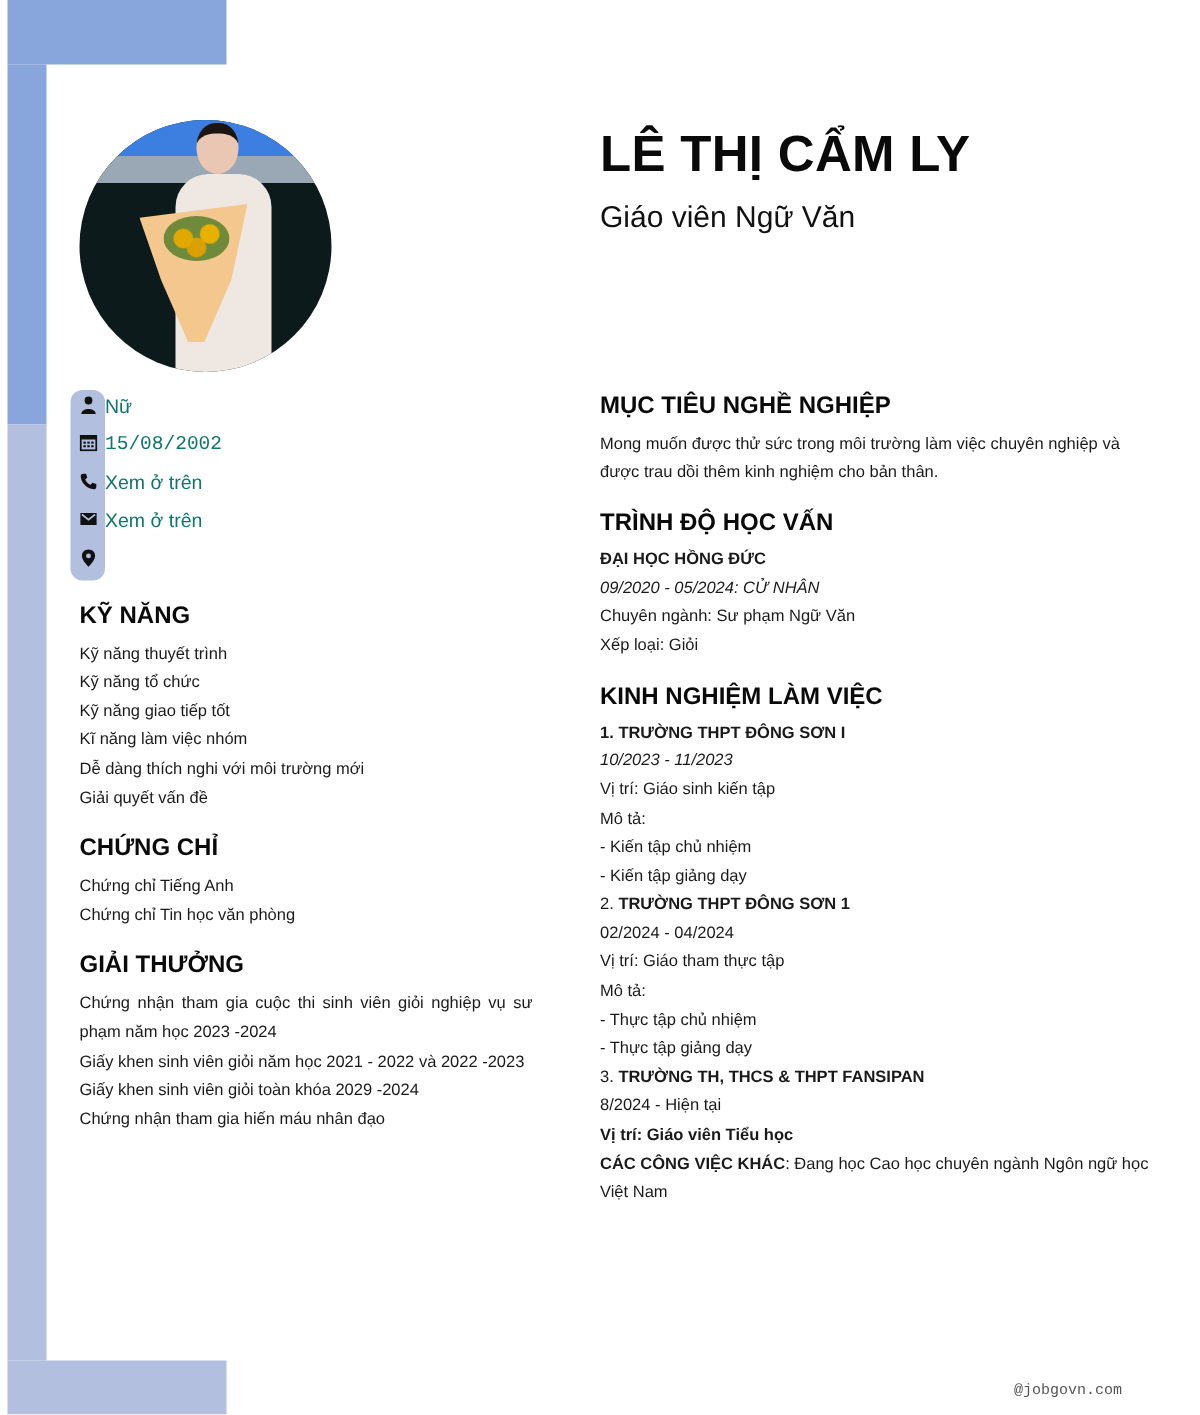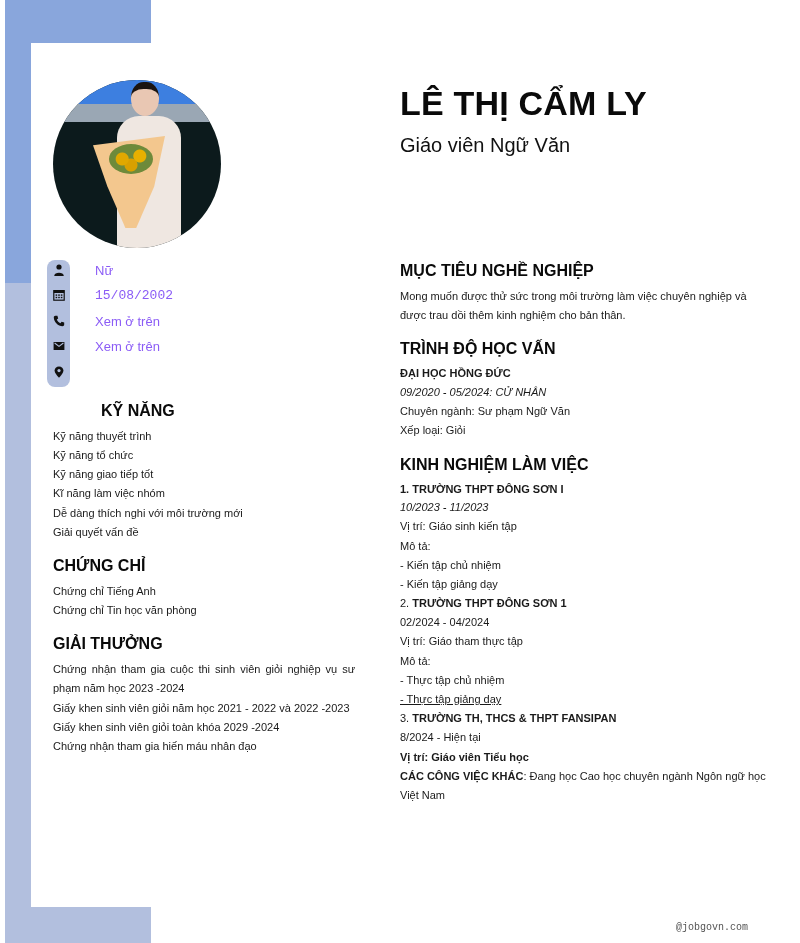--- a/index.html
+++ b/index.html
@@ -20,21 +20,21 @@
     .photo .bouquet { position: absolute; left: 40px; top: 56px; width: 72px; height: 92px; background: #f3c78e; clip-path: polygon(0 10%, 100% 0, 85% 55%, 60% 100%, 45% 100%, 20% 55%); }
     .photo .flowers { position: absolute; left: 56px; top: 64px; width: 44px; height: 30px; border-radius: 50%; background: radial-gradient(circle at 30% 50%, #e0a800 0 6px, transparent 7px), radial-gradient(circle at 70% 40%, #e8b000 0 6px, transparent 7px), radial-gradient(circle at 50% 70%, #d9a000 0 6px, #6e8a3a 7px); }
 
     .name { position: absolute; left: 400px; top: 84px; font-size: 34px; font-weight: bold; letter-spacing: 0.2px; color: #0a0a0a; }
     .role { position: absolute; left: 400px; top: 134px; font-size: 20px; color: #111; }
 
     .contact-strip { position: absolute; left: 47px; top: 260px; width: 23px; height: 127px; background: #b2bfde; border-radius: 8px; }
     .contact-row { position: absolute; left: 47px; height: 22px; display: flex; align-items: center; }
     .contact-row .ic { width: 23px; height: 22px; display: flex; align-items: center; justify-content: center; }
     .contact-row .ic svg { width: 12px; height: 12px; }
-    .contact-row .txt { margin-left: 25px; font-size: 13px; color: #8b5cf6; }
+    .contact-row .txt { margin-left: 0; font-size: 13px; color: #0f766e; }
 
     .section-title { position: absolute; font-size: 16px; font-weight: bold; color: #0a0a0a; }
     .line { position: absolute; font-size: 11px; color: #1a1a1a; white-space: nowrap; }
     .line.b { font-weight: bold; }
     .line.i { font-style: italic; }
     .para { position: absolute; font-size: 11px; color: #1a1a1a; line-height: 19px; }
     .para.justify { text-align: justify; }
 
     .watermark { position: absolute; left: 676px; top: 922px; font-family: "Liberation Mono", "DejaVu Sans Mono", monospace; font-size: 10px; color: #555; }
   </style>
@@ -103,21 +103,21 @@
 </div>
 <div class="contact-row" style="top:361px;">
   <span class="ic">
     <svg viewBox="0 0 12 12">
         <path d="M6 0.4 C3.4 0.4 1.6 2.3 1.6 4.6 C1.6 7.6 6 11.8 6 11.8 C6 11.8 10.4 7.6 10.4 4.6 C10.4 2.3 8.6 0.4 6 0.4 Z" fill="#111"></path>
         <circle cx="6" cy="4.6" r="1.6" fill="#b2bfde"></circle>
       </svg>
   </span>
 </div>
 
-<div class="section-title" style="left:53px; top:402px;margin-left:48px;">KỸ NĂNG</div>
+<div class="section-title" style="left:53px; top:402px;">KỸ NĂNG</div>
 <div class="line" style="left:53px; top:430px;">Kỹ năng thuyết trình</div>
 <div class="line" style="left:53px; top:449px;">Kỹ năng tổ chức</div>
 <div class="line" style="left:53px; top:468px;">Kỹ năng giao tiếp tốt</div>
 <div class="line" style="left:53px; top:487px;">Kĩ năng làm việc nhóm</div>
 <div class="line" style="left:53px; top:507px;">Dễ dàng thích nghi với môi trường mới</div>
 <div class="line" style="left:53px; top:526px;">Giải quyết vấn đề</div>
 
 <div class="section-title" style="left:53px; top:557px;">CHỨNG CHỈ</div>
 <div class="line" style="left:53px; top:585px;">Chứng chỉ Tiếng Anh</div>
 <div class="line" style="left:53px; top:604px;">Chứng chỉ Tin học văn phòng</div>
@@ -144,21 +144,21 @@
 <div class="line" style="left:400px; top:520px;">Vị trí: Giáo sinh kiến tập</div>
 <div class="line" style="left:400px; top:540px;">Mô tả:</div>
 <div class="line" style="left:400px; top:559px;">- Kiến tập chủ nhiệm</div>
 <div class="line" style="left:400px; top:578px;">- Kiến tập giảng dạy</div>
 
 <div class="line" style="left:400px; top:597px;"><span>2.</span> <b>TRƯỜNG THPT ĐÔNG SƠN 1</b></div>
 <div class="line" style="left:400px; top:616px;">02/2024 - 04/2024</div>
 <div class="line" style="left:400px; top:635px;">Vị trí: Giáo tham thực tập</div>
 <div class="line" style="left:400px; top:655px;">Mô tả:</div>
 <div class="line" style="left:400px; top:674px;">- Thực tập chủ nhiệm</div>
-<div class="line" style="left:400px; top:693px;text-decoration:underline;">- Thực tập giảng dạy</div>
+<div class="line" style="left:400px; top:693px;">- Thực tập giảng dạy</div>
 
 <div class="line" style="left:400px; top:712px;"><span>3.</span> <b>TRƯỜNG TH, THCS &amp; THPT FANSIPAN</b></div>
 <div class="line" style="left:400px; top:731px;">8/2024 - Hiện tại</div>
 <div class="line" style="left:400px; top:751px;font-weight:bold;">Vị trí: Giáo viên Tiểu học</div>
 
 <div class="para" style="left:400px; top:767px; width:372px;"><b>CÁC CÔNG VIỆC KHÁC</b><span>: Đang học Cao học chuyên ngành Ngôn ngữ học Việt Nam</span></div>
 
 <div class="watermark">@jobgovn.com</div>
 
 </body></html>

